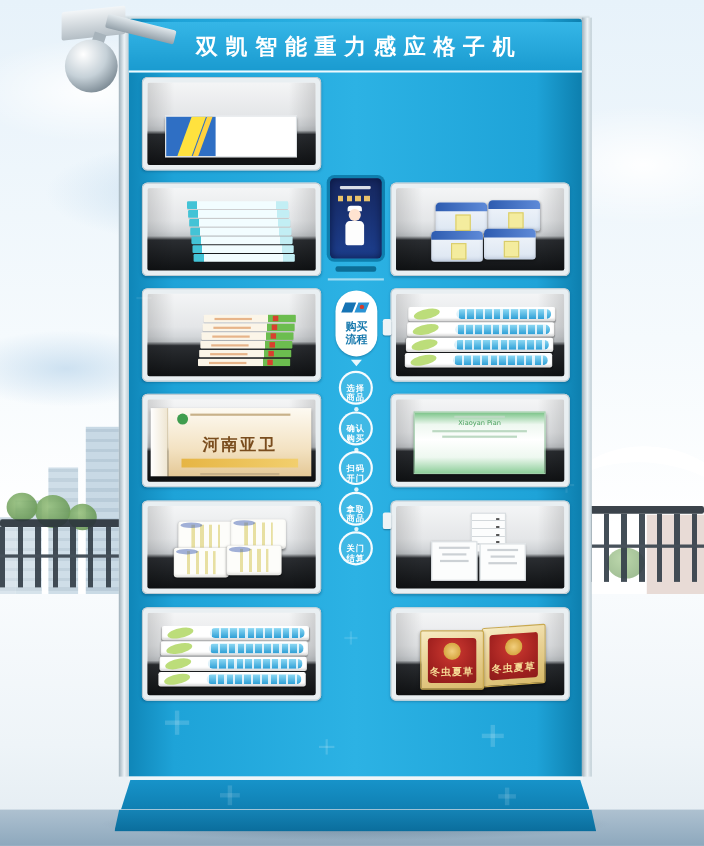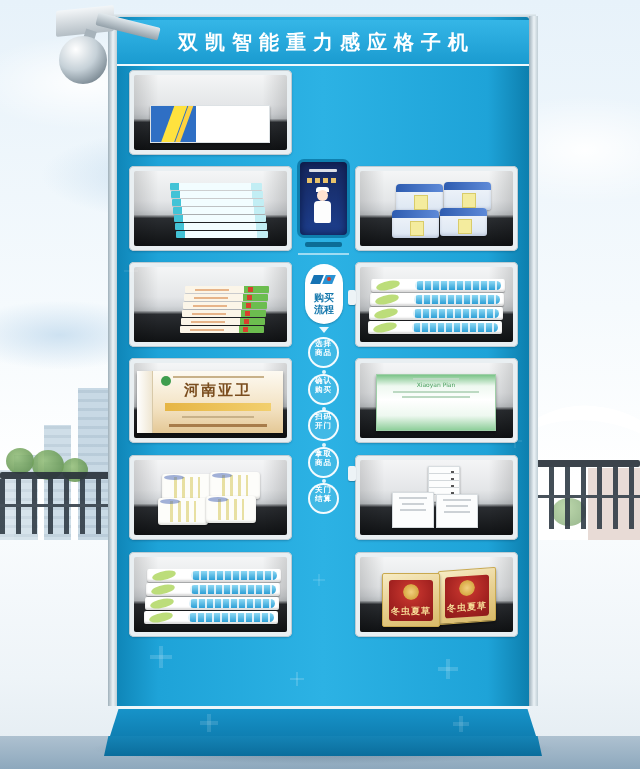--- a/index.html
+++ b/index.html
@@ -68,21 +68,21 @@
   .logo{position:absolute;left:6px;top:9px;width:26px;height:14px;}
   .logo i{position:absolute;display:block;background:#1673b4;transform:skewX(-22deg);}
   .logo i:nth-child(1){left:1px;top:2px;width:10px;height:9px;}
   .logo i:nth-child(2){left:13px;top:2px;width:10px;height:9px;background:#2a93d4;}
   .logo-dot{position:absolute;left:16px;top:4px;width:4px;height:4px;border-radius:50%;background:#d43a2a;}
   .cap-label{position:absolute;left:0;right:0;top:28px;text-align:center;color:#1779ad;font-weight:bold;
              font-size:10px;line-height:12px;}
   .down-arrow{position:absolute;left:211px;top:313px;width:0;height:0;
               border-left:5px solid transparent;border-right:5px solid transparent;border-top:6px solid #fff;opacity:.9;}
   .step{position:absolute;left:200px;width:31px;height:31px;border:2px solid rgba(255,255,255,.95);border-radius:50%;
-        box-sizing:border-box;display:flex;flex-direction:column;align-items:center;justify-content:flex-start;
+        box-sizing:border-box;display:flex;flex-direction:column;align-items:center;justify-content:flex-end;
         background:rgba(255,255,255,.10);color:#fff;font-size:7.5px;font-weight:bold;line-height:9px;letter-spacing:1px;}
   .step-dot{position:absolute;left:214px;width:4px;height:4px;border-radius:50%;background:rgba(255,255,255,.85);}
   .handle{position:absolute;width:8px;height:15px;border-radius:2px;background:#edf3f6;box-shadow:0 1px 1px rgba(0,30,50,.3);}
   
   .plus{position:absolute;}
   .plus::before{content:"";position:absolute;left:40%;top:0;width:20%;height:100%;background:rgba(255,255,255,.16);}
   .plus::after{content:"";position:absolute;top:40%;left:0;width:100%;height:20%;background:rgba(255,255,255,.16);}
   
   .base-line{position:absolute;left:8px;top:692px;width:414px;height:3px;background:#eef6f9;}
   .base{position:absolute;left:2px;top:695px;width:426px;height:27px;
@@ -130,21 +130,21 @@
   .tp-box::before{content:"";position:absolute;left:5px;top:2px;width:24px;height:9px;background:#b5d96b;
           border-radius:60% 40% 60% 40%;transform:rotate(-8deg);opacity:.9;}
   .tp-box::after{content:"";position:absolute;right:4px;top:2px;width:86px;height:9px;border-radius:5px;
           background:repeating-linear-gradient(90deg,rgba(255,255,255,.8) 0 2px,rgba(255,255,255,0) 2px 8px),
                      linear-gradient(180deg,#8ed9f4,#2d9fd6);}
   .p-henan{position:absolute;left:3px;bottom:5px;width:146px;height:62px;display:flex;
            box-shadow:0 2px 3px rgba(0,0,0,.4);}
   .h-spine{width:15px;background:linear-gradient(90deg,#ffffff,#efe6d2);border-right:1px solid #d8c9a8;}
   .h-face{position:relative;flex:1;text-align:center;background:linear-gradient(180deg,#fdfaf2 0%,#f3e2c2 60%,#e4c896 100%);}
   .h-line{height:2px;background:#c8b189;margin:5px auto 0 auto;}
-  .h-title{font-size:15px;font-weight:bold;color:#7a4d1e;letter-spacing:2px;margin-top:3px;white-space:nowrap;}
+  .h-title{font-size:15px;font-weight:bold;color:#7a4d1e;letter-spacing:2px;margin-top:17px;white-space:nowrap;}
   .h-band{width:82%;height:8px;background:linear-gradient(90deg,#e6b544,#f2cf6e);margin:3px auto 0 auto;}
   .h-line.dark{background:#a87c4a;height:3px;}
   .h-logo{position:absolute;left:8px;top:5px;width:10px;height:10px;border-radius:50%;background:#3f9d4e;}
   .p-xiaoyan{position:absolute;left:16px;bottom:7px;width:118px;height:55px;text-align:center;
              border:1px solid #9fcfa8;box-shadow:0 2px 3px rgba(0,0,0,.4);
              background:linear-gradient(180deg,#7cc489 0%,#eef8f0 20%,#ffffff 45%,#eef8f0 74%,#8fcf9b 100%);}
   .x-line{height:2px;background:#bcd9c2;margin:3px auto 0 auto;}
   .x-title{font-size:13px;font-weight:bold;color:#1f8a3d;letter-spacing:4px;margin-top:4px;text-indent:4px;}
   .x-en{font-size:6px;color:#4aa05e;margin-top:1px;}
   .tissues{position:absolute;left:20px;bottom:7px;width:114px;height:56px;}

